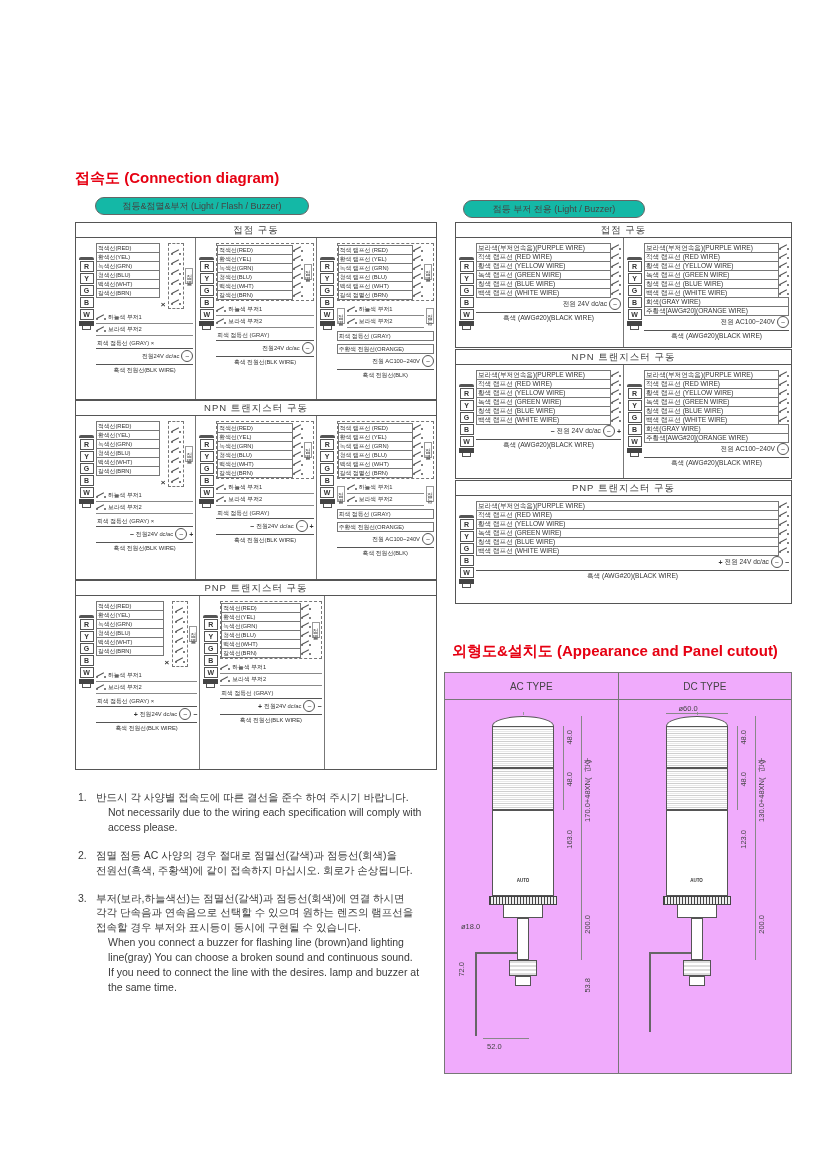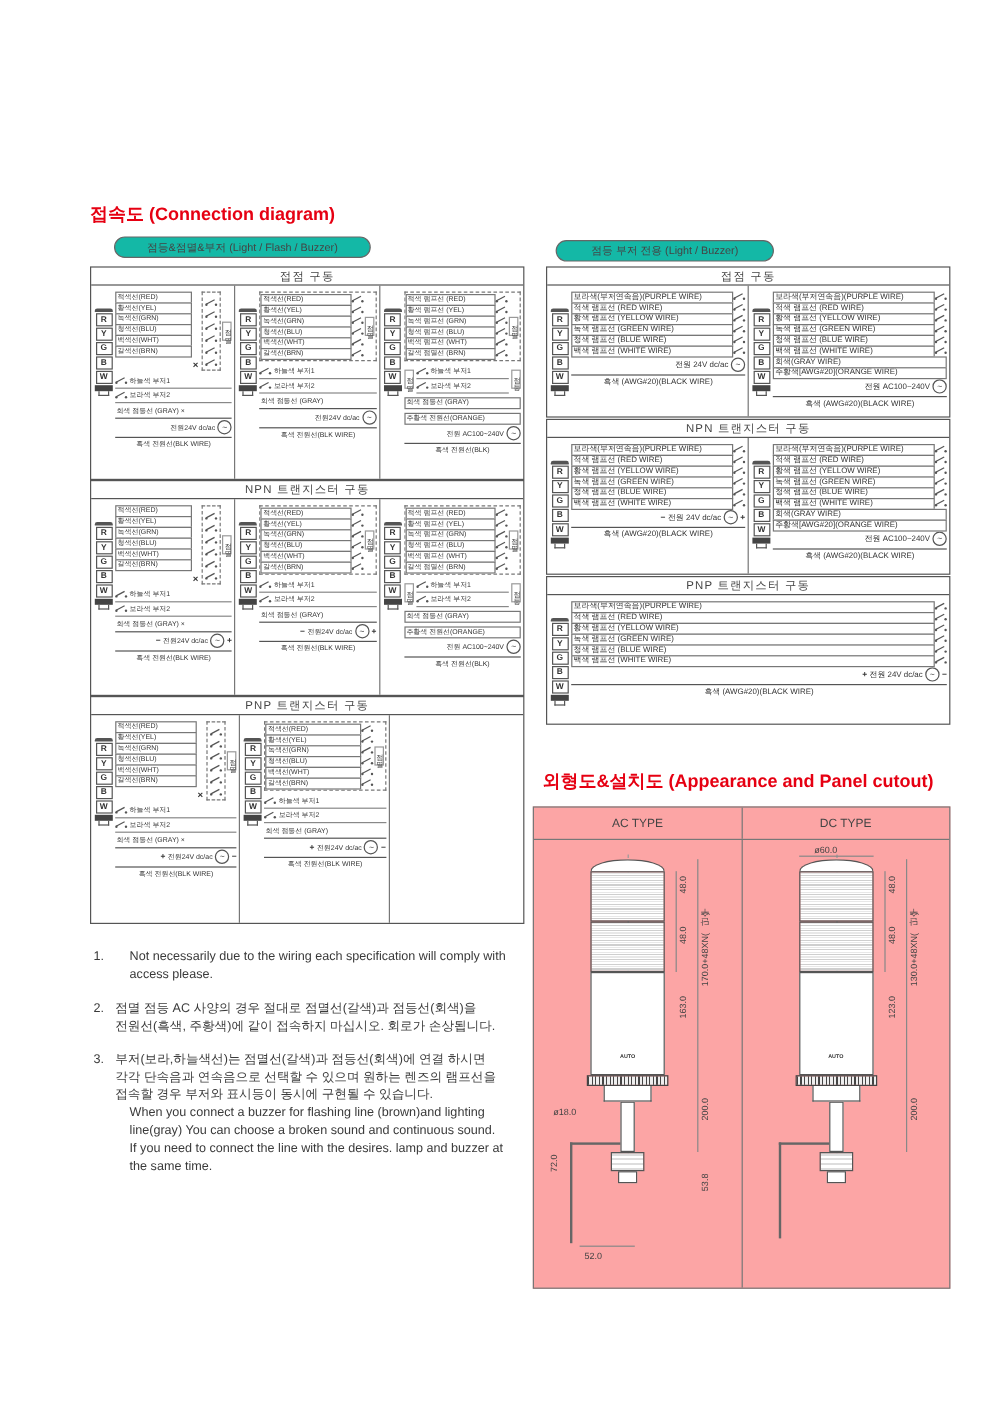--- a/index.html
+++ b/index.html
@@ -48,21 +48,21 @@
   .gline.plain{border:none;border-bottom:1px solid #555;height:9px;line-height:9px;}
   .prow{display:flex;align-items:center;justify-content:flex-end;gap:2px;height:14px;}
   .ptxt{white-space:nowrap;}
   .src{width:10px;height:10px;border:1px solid #555;border-radius:50%;display:flex;align-items:center;
        justify-content:center;font-size:7px;color:#444;flex:0 0 10px;background:#fff;}
   .pol{font-size:7px;font-weight:bold;}
   .bwrap{margin-top:1px;}
   .bline{border-top:1px solid #555;height:1px;}
   .blabel{text-align:center;white-space:nowrap;overflow:hidden;}
   
-  .app-table{position:absolute;border:1px solid #777;background:#fca5a5;}
+  .app-table{position:absolute;border:1px solid #777;background:#f0abfc;}
   .app-head{display:flex;height:26px;border-bottom:1px solid #777;}
   .app-head > div{flex:1;display:flex;align-items:center;justify-content:center;font-size:10px;color:#444;}
   .app-head > div:first-child{border-right:1px solid #777;}
   .app-body{display:flex;height:calc(100% - 27px);}
   .app-cell{flex:1;position:relative;}
   .app-cell:first-child{border-right:1px solid #777;}
   .lens{position:absolute;border:1px solid #555;box-sizing:border-box;
         background:repeating-linear-gradient(180deg,#e8e8e8 0 1px,#fff 1px 2px,#cfcfcf 2px 3px,#fff 3px 4px);}
   .dome{position:absolute;border:1px solid #555;border-bottom:none;border-radius:50% 50% 0 0/100% 100% 0 0;
         box-sizing:border-box;background:#fff;}
@@ -986,20 +986,21 @@
           <div class="dimh" style="left: 60px; top: 4px;">ø60.0</div>
           <div class="dline" style="left: 47px; top: 13px; width: 62px; height: 1px;"></div>
         </div>
     </div>
   </div>
 
   <div class="notes" id="notes" style="left:78px;top:790px;width:372px;">
       <div class="note">
         <div class="num">1.</div>
         <div>
+          <div class="kr">반드시 각 사양별 접속도에 따른 결선을 준수 하여 주시기 바랍니다.</div>
           <div class="en">Not necessarily due to the wiring each specification will comply with
 access please.</div>
         </div>
       </div>
       <div class="note">
         <div class="num">2.</div>
         <div>
           <div class="kr">점멸 점등 AC 사양의 경우 절대로 점멸선(갈색)과 점등선(회색)을
 전원선(흑색, 주황색)에 같이 접속하지 마십시오. 회로가 손상됩니다.</div>
         </div>

